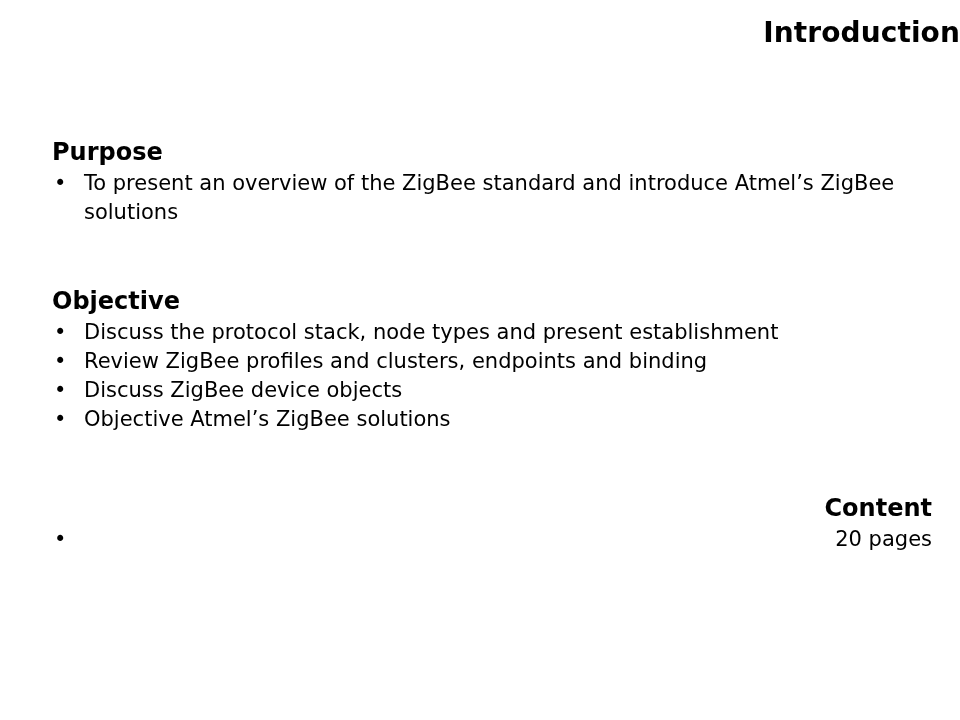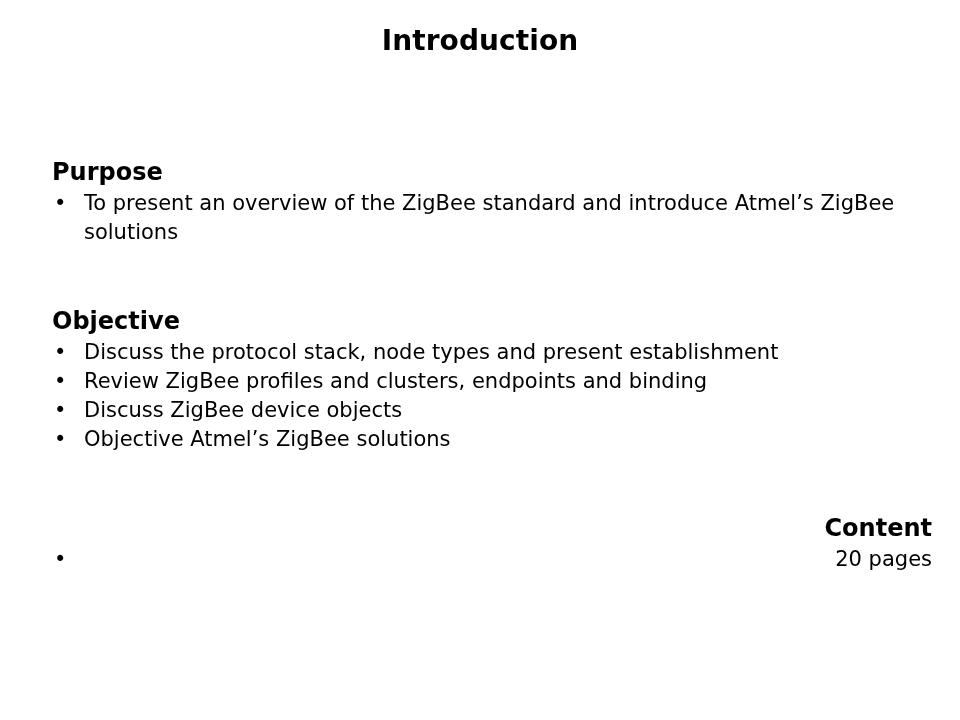--- a/index.html
+++ b/index.html
@@ -18,34 +18,34 @@
   .slide {
     position: relative;
     width: 960px;
     height: 720px;
     background: #ffffff;
     box-sizing: border-box;
   }
 
   .slide-title {
     position: absolute;
-    top: 24px;
+    top: 16px;
     left: 0;
     width: 960px;
-    text-align: center;
+    text-align: right;
     font-size: 28px;
     font-weight: bold;
     line-height: 34px;
     letter-spacing: 0.1px;
     color: #000000;
   }
 
   .body-area {
     position: absolute;
-    top: 158px;
+    top: 138px;
     left: 52px;
     width: 880px;
   }
 
   .section {
     margin-bottom: 60px;
   }
   .section:last-child {
     margin-bottom: 0;
     text-align: right;

